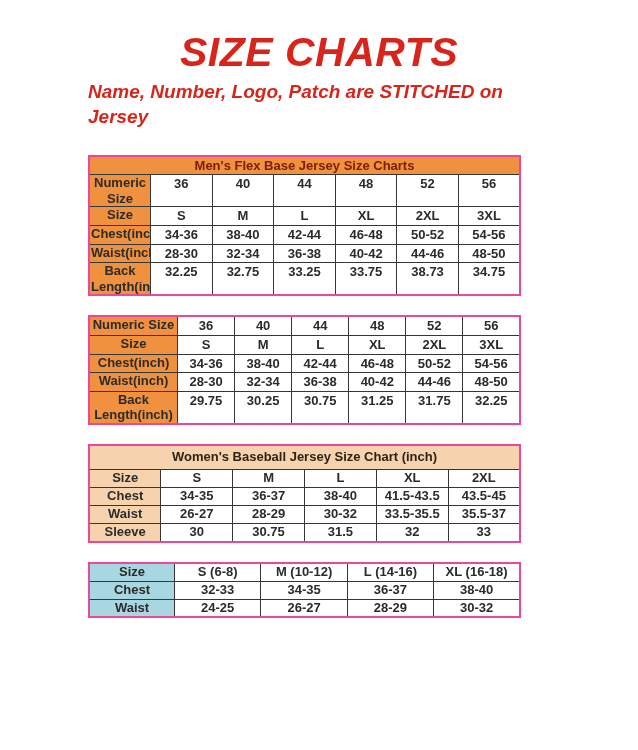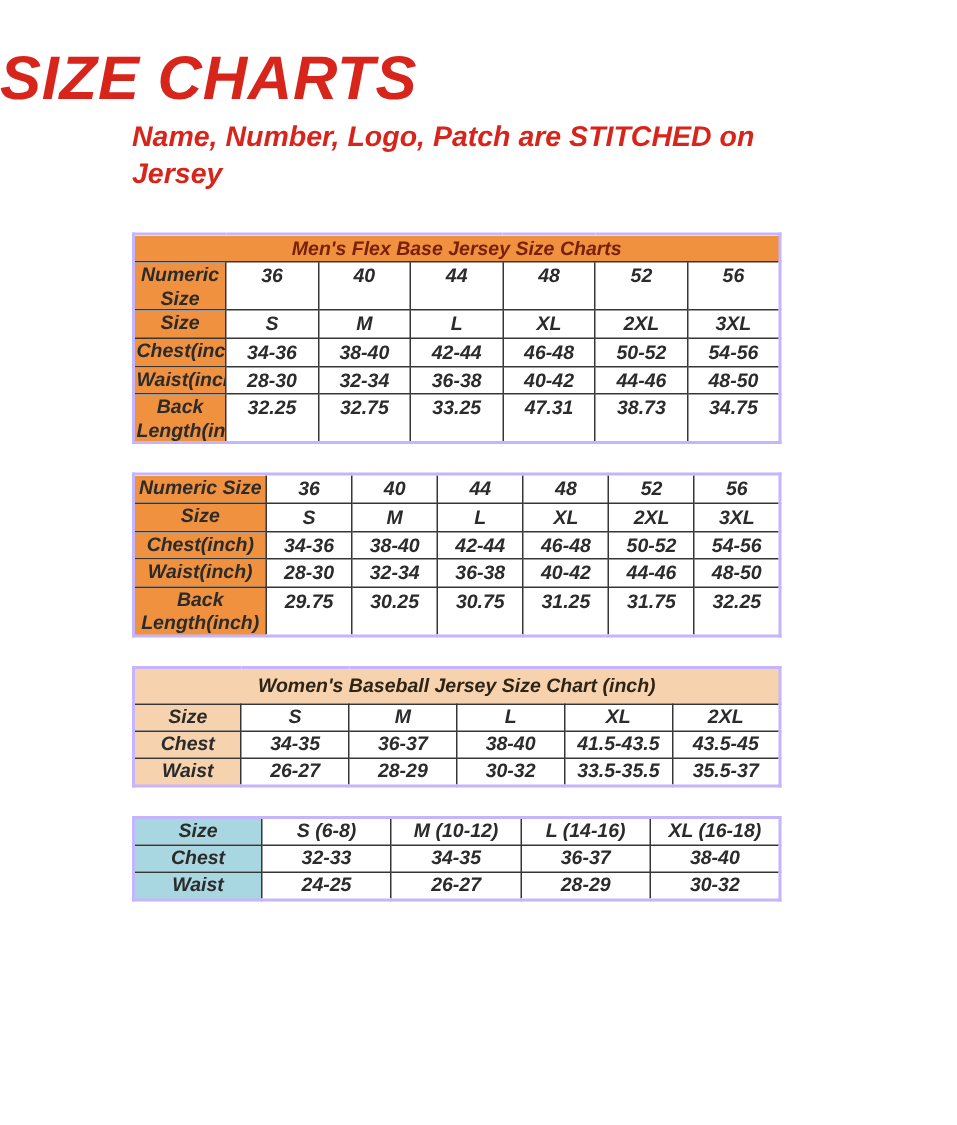--- a/index.html
+++ b/index.html
@@ -5,20 +5,21 @@
   html,body { margin:0; padding:0; background:#ffffff; }
   body {
     width:638px; height:750px; overflow:hidden;
     font-family:"Liberation Sans", sans-serif;
     color:#2b2b2b;
   }
   .content { padding-top:30px; }
 
   .page-title {
     margin:0 0 6px 0;
+    text-align:center;
     font-size:41px; line-height:1.08;
     font-weight:bold; font-style:italic;
     letter-spacing:0.5px;
   }
   .subtitle {
     margin:0 0 25px 88px;
     width:430px;
     font-size:19px; line-height:1.3;
     font-weight:bold; font-style:italic;
   }
@@ -31,21 +32,21 @@
     table-layout:fixed;
   }
   table.size-table td {
     border:1px solid #363636;
     font-size:13px; font-weight:bold;
     text-align:center;
     padding:1px 2px;
     overflow:hidden;
     background:#ffffff;
   }
-  table.size-table { border:2px solid #c4b5fd;font-style:italic; }
+  table.size-table { border:2px solid #ec4899; }
 
   td.title-cell {
     font-size:12.5px;
     padding:2px 2px;
   }
 
   
   .theme-orange td { vertical-align:top; line-height:1.2; }
   .theme-orange td.title-cell  { background:var(--orange); color:var(--maroon); }
   .theme-orange td.label-cell  { background:var(--orange); width:85px; padding:0 1px;margin-top:32px; }
@@ -109,21 +110,21 @@
             <td>36-38</td>
             <td>40-42</td>
             <td>44-46</td>
             <td>48-50</td>
           </tr>
           <tr>
             <td class="label-cell">Back Length(inch)</td>
             <td>32.25</td>
             <td>32.75</td>
             <td>33.25</td>
-            <td>47.31</td>
+            <td>33.75</td>
             <td>38.73</td>
             <td>34.75</td>
           </tr>
         </tbody>
       </table>
     </div>
   <div class="table-wrap">
       <table class="size-table theme-orange">
         <tbody>
           <tr>
@@ -197,20 +198,28 @@
             <td>43.5-45</td>
           </tr>
           <tr>
             <td class="label-cell">Waist</td>
             <td>26-27</td>
             <td>28-29</td>
             <td>30-32</td>
             <td>33.5-35.5</td>
             <td>35.5-37</td>
           </tr>
+          <tr>
+            <td class="label-cell">Sleeve</td>
+            <td>30</td>
+            <td>30.75</td>
+            <td>31.5</td>
+            <td>32</td>
+            <td>33</td>
+          </tr>
         </tbody>
       </table>
     </div>
   <div class="table-wrap">
       <table class="size-table theme-blue">
         <tbody>
           <tr>
             <td class="label-cell">Size</td>
             <td>S (6-8)</td>
             <td>M (10-12)</td>

